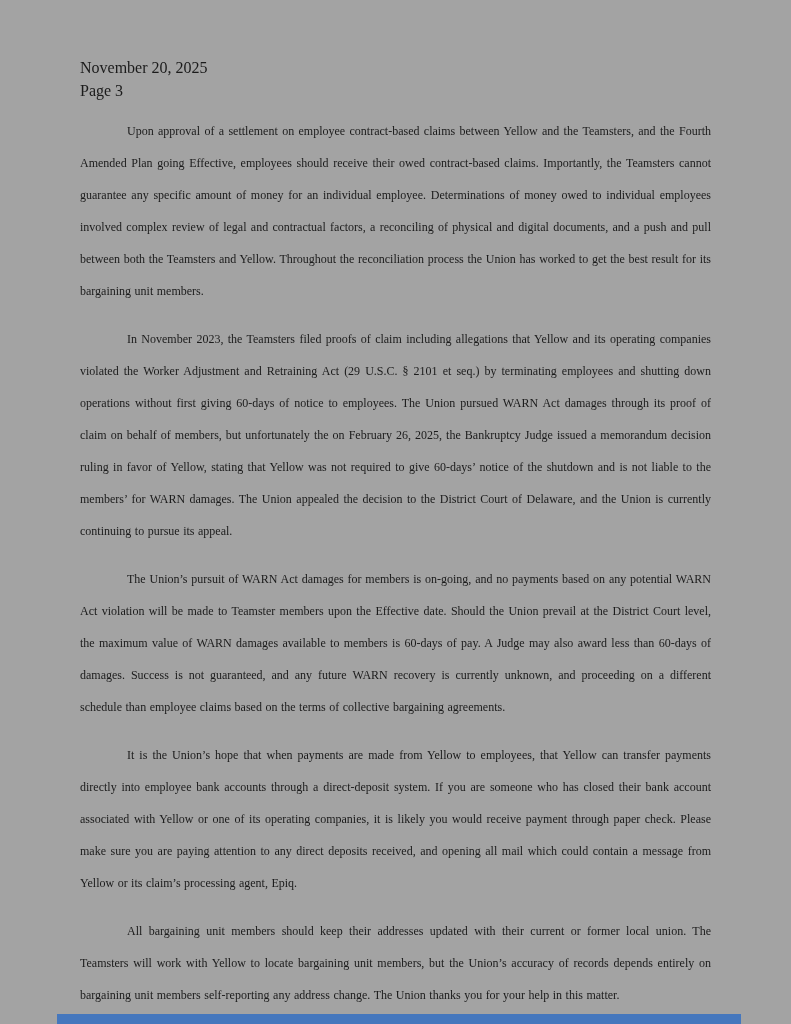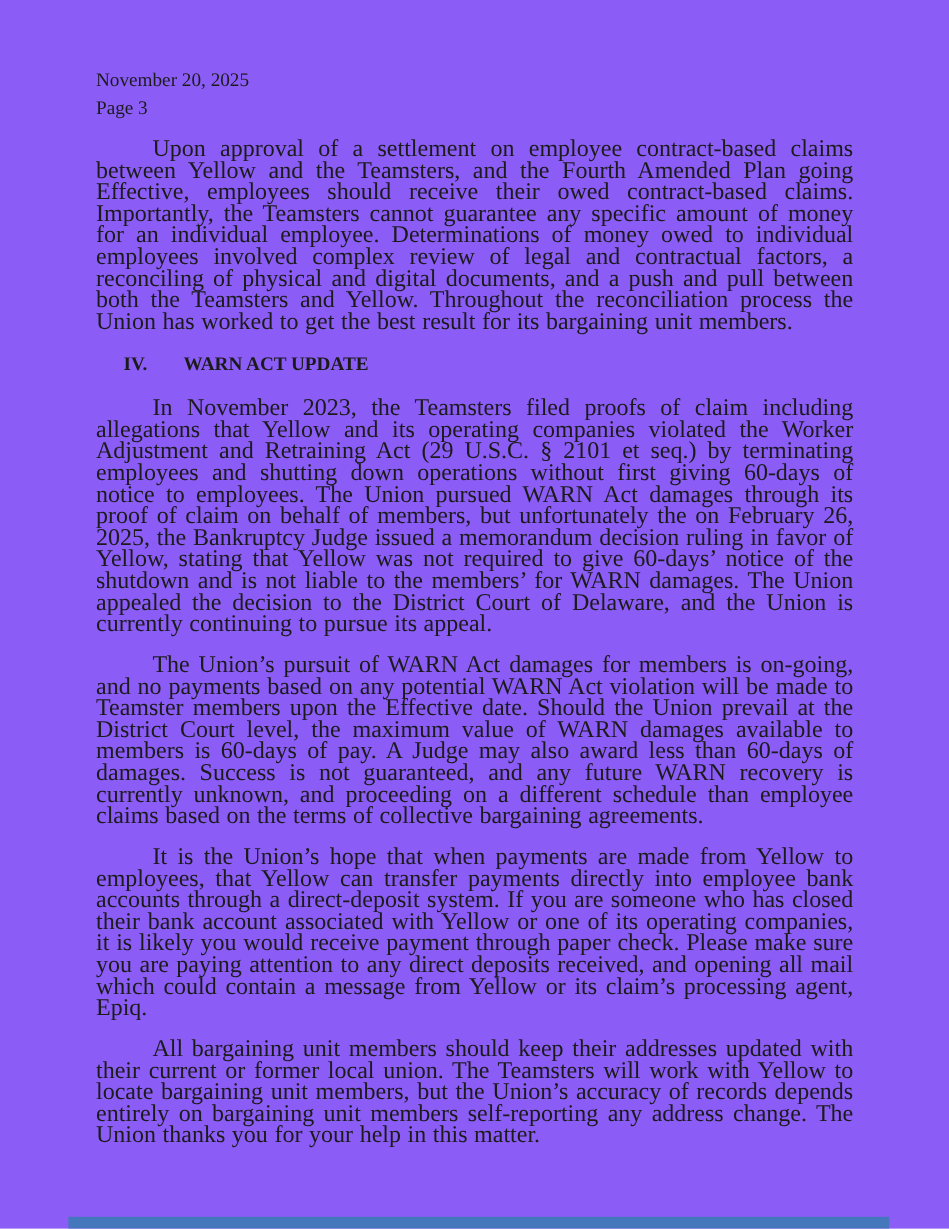--- a/index.html
+++ b/index.html
@@ -4,39 +4,39 @@
 <style>
   html, body {
     margin: 0;
     padding: 0;
     background: #ffffff;
   }
   .page {
     position: relative;
     width: 791px;
     height: 1024px;
-    background: #8b5cf6;
+    background: #a3a3a3;
     overflow: hidden;
     font-family: "Liberation Serif", "DejaVu Serif", serif;
     color: #1b1b1b;
   }
   .content {
     position: absolute;
     top: 56px;
     left: 80px;
     width: 631px;
   }
   .date-block {
     font-size: 16px;
     line-height: 23px;
     margin-bottom: 13px;
   }
   .para {
-    font-size: 20px;
-    line-height: 18px;
+    font-size: 12px;
+    line-height: 32px;
     text-align: justify;
     text-indent: 47px;
     margin: 0 0 16px 0;
     word-spacing: 0.5px;
   }
   .heading {
     font-size: 16px;
     line-height: 22px;
     font-weight: 700;
     margin: 0 0 16px 0;
@@ -61,23 +61,20 @@
 <div class="page">
   <div class="content">
 
     <div class="date-block">
       <div>November 20, 2025</div>
       <div>Page 3</div>
     </div>
 
     <p class="para">Upon approval of a settlement on employee contract-based claims between Yellow and the Teamsters, and the Fourth Amended Plan going Effective, employees should receive their owed contract-based claims. Importantly, the Teamsters cannot guarantee any specific amount of money for an individual employee. Determinations of money owed to individual employees involved complex review of legal and contractual factors, a reconciling of physical and digital documents, and a push and pull between both the Teamsters and Yellow. Throughout the reconciliation process the Union has worked to get the best result for its bargaining unit members.</p>
 
-    <div class="heading">
-      <span class="h-num">IV.</span><span class="h-title">WARN ACT UPDATE</span>
-    </div>
 
     <p class="para">In November 2023, the Teamsters filed proofs of claim including allegations that Yellow and its operating companies violated the Worker Adjustment and Retraining Act (29 U.S.C. § 2101 et seq.) by terminating employees and shutting down operations without first giving 60-days of notice to employees. The Union pursued WARN Act damages through its proof of claim on behalf of members, but unfortunately the on February 26, 2025, the Bankruptcy Judge issued a memorandum decision ruling in favor of Yellow, stating that Yellow was not required to give 60-days’ notice of the shutdown and is not liable to the members’ for WARN damages. The Union appealed the decision to the District Court of Delaware, and the Union is currently continuing to pursue its appeal.</p>
 
     <p class="para">The Union’s pursuit of WARN Act damages for members is on-going, and no payments based on any potential WARN Act violation will be made to Teamster members upon the Effective date. Should the Union prevail at the District Court level, the maximum value of WARN damages available to members is 60-days of pay. A Judge may also award less than 60-days of damages. Success is not guaranteed, and any future WARN recovery is currently unknown, and proceeding on a different schedule than employee claims based on the terms of collective bargaining agreements.</p>
 
 
     <p class="para">It is the Union’s hope that when payments are made from Yellow to employees, that Yellow can transfer payments directly into employee bank accounts through a direct-deposit system. If you are someone who has closed their bank account associated with Yellow or one of its operating companies, it is likely you would receive payment through paper check. Please make sure you are paying attention to any direct deposits received, and opening all mail which could contain a message from Yellow or its claim’s processing agent, Epiq.</p>
 
     <p class="para">All bargaining unit members should keep their addresses updated with their current or former local union. The Teamsters will work with Yellow to locate bargaining unit members, but the Union’s accuracy of records depends entirely on bargaining unit members self-reporting any address change. The Union thanks you for your help in this matter.</p>
 

